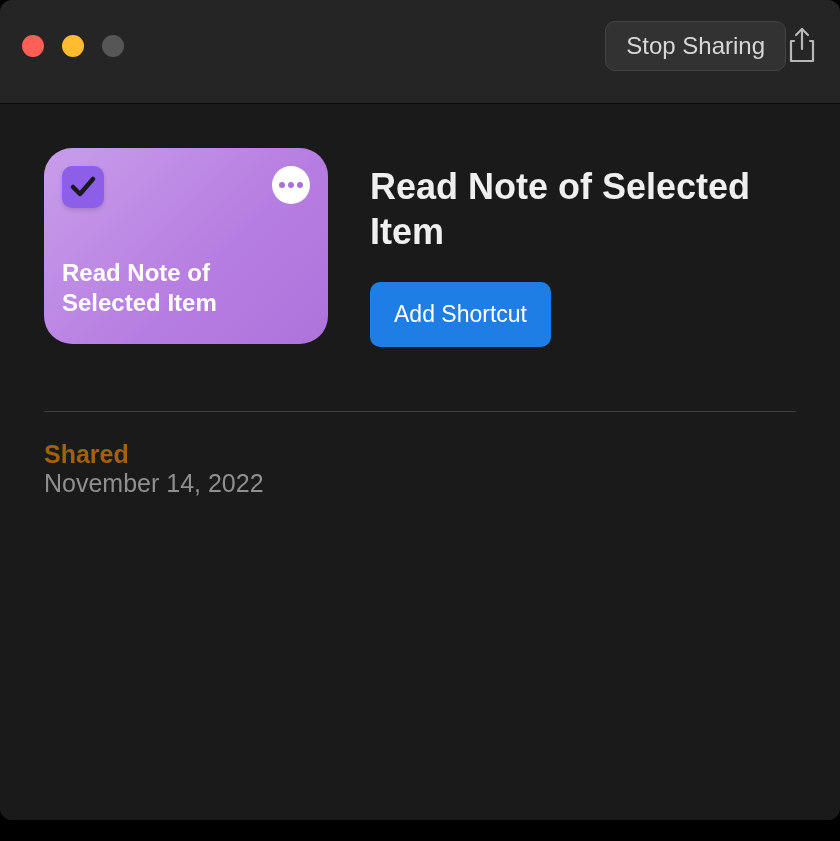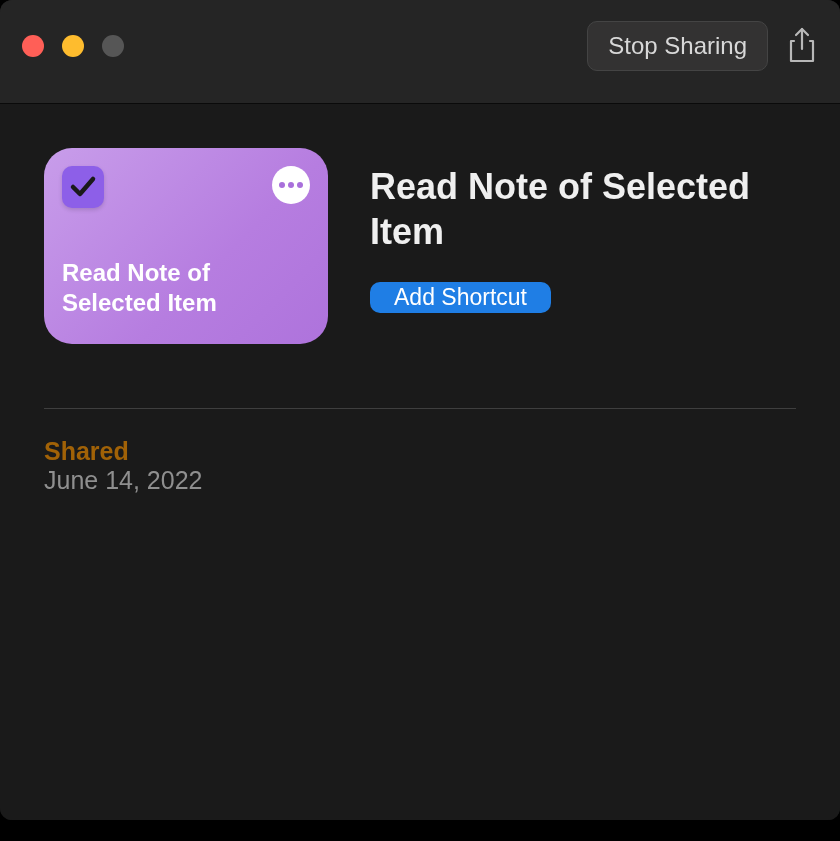--- a/index.html
+++ b/index.html
@@ -42,21 +42,20 @@
       width: 22px;
       height: 22px;
       border-radius: 50%;
     }
     .traffic-red { background: #ff5f57; }
     .traffic-yellow { background: #febc2e; }
     .traffic-gray { background: #565656; }
     .toolbar-right {
       display: flex;
       align-items: center;
-      gap: 18px;
       margin-top: -12px;
       margin-left: 8px;
     }
     .stop-sharing-btn {
       background: #333232;
       border: 1px solid #444;
       color: #d8d8d8;
       font-size: 24px;
       padding: 10px 20px;
       border-radius: 10px;
@@ -149,21 +148,21 @@
       font-weight: 700;
       line-height: 1.25;
       margin-bottom: 28px;
     }
     .add-shortcut-btn {
       background: #1f7ee5;
       border: none;
       color: #fff;
       font-size: 23px;
       font-weight: 400;
-      padding: 2px 24px;
+      padding: 19px 24px;
       border-radius: 10px;
       cursor: pointer;
       font-family: inherit;
       text-align: center;
     }
     .divider {
       border: none;
       border-top: 1px solid #3f3f3f;
       margin-top: 64px;
       margin-bottom: 28px;
@@ -223,15 +222,15 @@
 
       <div class="right-section">
         <h1 class="main-title">Read Note of Selected Item</h1>
         <button class="add-shortcut-btn">Add Shortcut</button>
       </div>
     </div>
 
     <hr class="divider">
 
     <div class="shared-label">Shared</div>
-    <div class="shared-date">June 14, 2022</div>
+    <div class="shared-date">November 14, 2022</div>
   </div>
 </div>
 
 </body></html>

